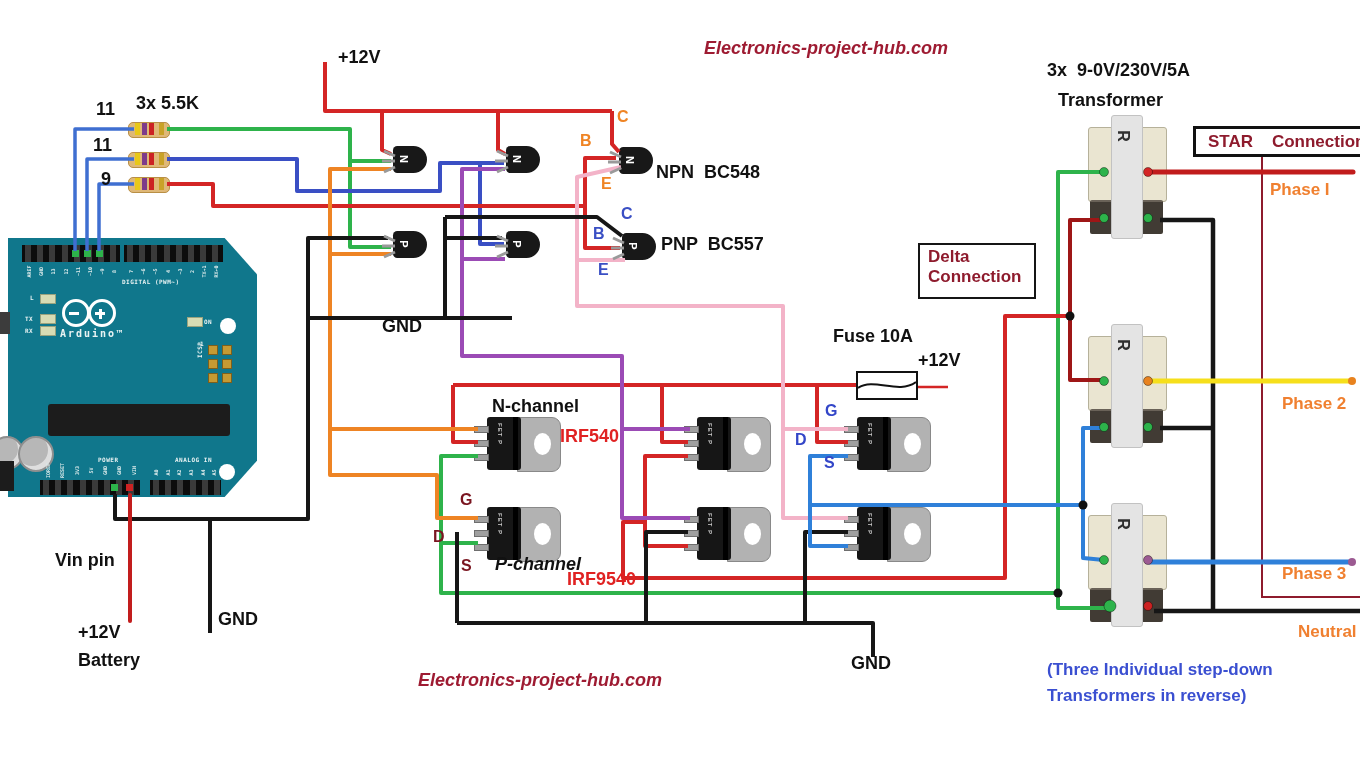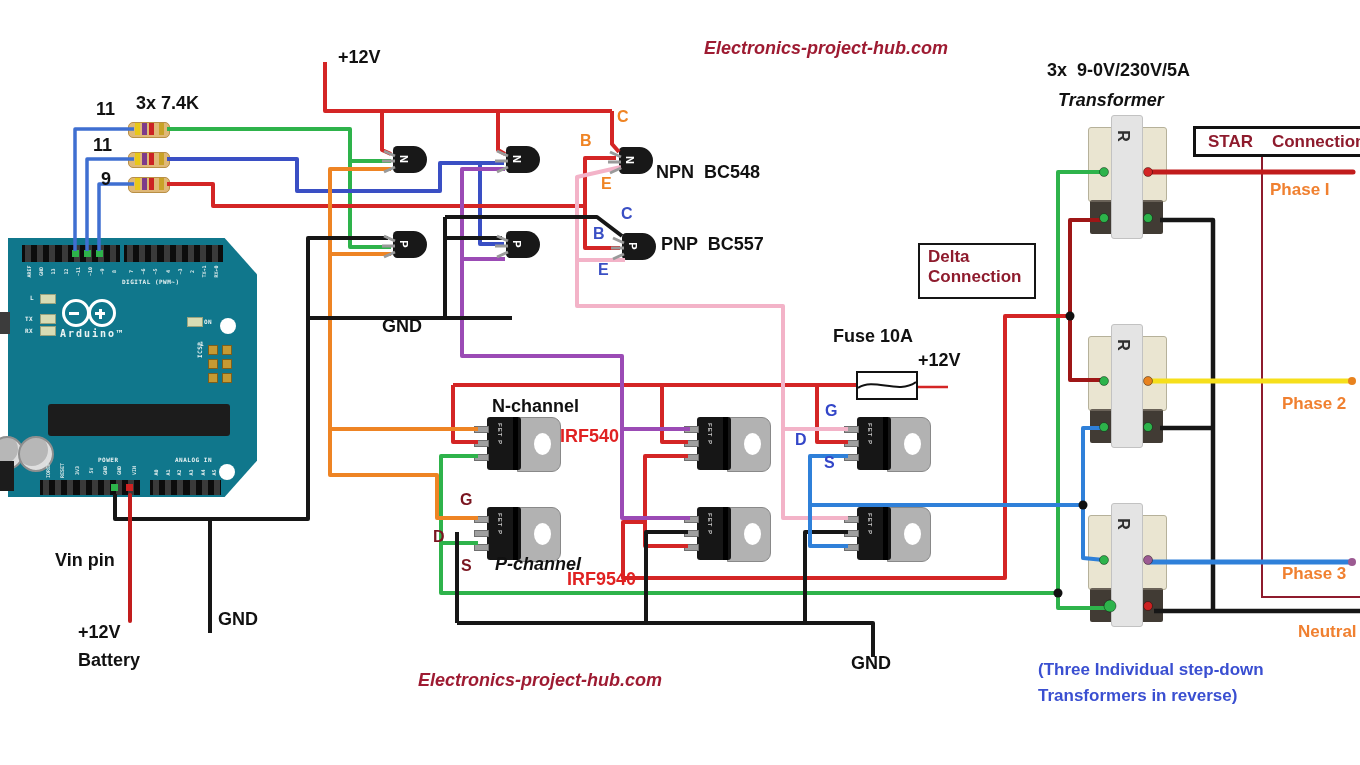--- a/index.html
+++ b/index.html
@@ -3,21 +3,21 @@
 <meta charset="utf-8">
 <style>
   html,body{margin:0;padding:0;overflow:hidden;}
   body{width:1360px;height:765px;position:relative;background:#fff;
        font-family:"Liberation Sans",sans-serif;}
   .abs{position:absolute;}
   .lbl{position:absolute;font-weight:bold;color:#111;font-size:18px;white-space:pre;z-index:7;}
   .lbl.burg{color:#9e1b32;font-style:italic;}
   .lbl.red{color:#e02222;}
   .lbl.orange{color:#f08030;font-size:17px;}
-  .lbl.bluenote{color:#3a4fd1;font-size:17px;}
+  .lbl.bluenote{color:#3a4fd1;font-size:17px;margin-left:9px;}
   .lbl.term-o{color:#ef8424;font-size:16px;}
   .lbl.term-b{color:#3a4fc4;font-size:16px;}
   .lbl.term-dr{color:#7a1520;font-size:16px;}
   .lbl.term-bl{color:#3346c8;font-size:16px;}
   
   .board{position:absolute;left:8px;top:238px;width:249px;height:259px;background:#10778c;
          clip-path:polygon(0 0,87% 0,100% 14%,100% 86%,87% 100%,0 100%);z-index:2;}
   .hdr{position:absolute;background:#181818;z-index:3;
        background-image:repeating-linear-gradient(90deg,#0c0c0c 0 3px,#3a3a3a 3px 9px,#0c0c0c 9px 12.2px);}
   .pinhl{position:absolute;width:7px;height:7px;z-index:4;}
@@ -371,21 +371,21 @@
     <circle cx="1104" cy="560" r="4.5" fill="#2db34b"></circle>
       <circle cx="1148" cy="560" r="4.5" fill="#9c5a92"></circle>
     <circle cx="1110" cy="606" r="6" fill="#2db34b"></circle>
       <circle cx="1148" cy="606" r="4.5" fill="#cc2222"></circle>
   </g>
 </svg>
 
 <div class="lbl" style="left:96px;top:99px;">11</div>
 <div class="lbl" style="left:93px;top:135px;">11</div>
 <div class="lbl" style="left:101px;top:169px;">9</div>
-<div class="lbl" style="left:136px;top:93px;">3x 7.4K</div>
+<div class="lbl" style="left:136px;top:93px;">3x 5.5K</div>
 <div class="lbl" style="left:338px;top:47px;">+12V</div>
 <div class="lbl burg" style="left:704px;top:38px;">Electronics-project-hub.com</div>
 <div class="lbl term-o" style="left:617px;top:108px;">C</div>
 <div class="lbl term-o" style="left:580px;top:132px;">B</div>
 <div class="lbl term-o" style="left:601px;top:175px;">E</div>
 <div class="lbl" style="left:656px;top:162px;">NPN  BC548</div>
 <div class="lbl term-b" style="left:621px;top:205px;">C</div>
 <div class="lbl term-b" style="left:593px;top:225px;">B</div>
 <div class="lbl term-b" style="left:598px;top:261px;">E</div>
 <div class="lbl" style="left:661px;top:234px;">PNP  BC557</div>
@@ -402,19 +402,19 @@
 <div class="lbl term-bl" style="left:825px;top:402px;">G</div>
 <div class="lbl term-bl" style="left:795px;top:431px;">D</div>
 <div class="lbl term-bl" style="left:824px;top:454px;">S</div>
 <div class="lbl" style="left:851px;top:653px;">GND</div>
 <div class="lbl burg" style="left:418px;top:670px;">Electronics-project-hub.com</div>
 <div class="lbl" style="left:55px;top:550px;">Vin pin</div>
 <div class="lbl" style="left:78px;top:622px;">+12V</div>
 <div class="lbl" style="left:78px;top:650px;">Battery</div>
 <div class="lbl" style="left:218px;top:609px;">GND</div>
 <div class="lbl" style="left:1011px;top:60px;margin-left:36px;">3x  9-0V/230V/5A</div>
-<div class="lbl" style="left:1058px;top:90px;font-style:italic;">Transformer</div>
+<div class="lbl" style="left:1058px;top:90px;">Transformer</div>
 <div class="lbl orange" style="left:1270px;top:180px;">Phase I</div>
 <div class="lbl orange" style="left:1282px;top:394px;">Phase 2</div>
 <div class="lbl orange" style="left:1282px;top:564px;">Phase 3</div>
 <div class="lbl orange" style="left:1298px;top:622px;">Neutral</div>
 <div class="lbl bluenote" style="left:1038px;top:660px;">(Three Individual step-down</div>
 <div class="lbl bluenote" style="left:1038px;top:686px;">Transformers in reverse)</div>
 
 </body></html>

